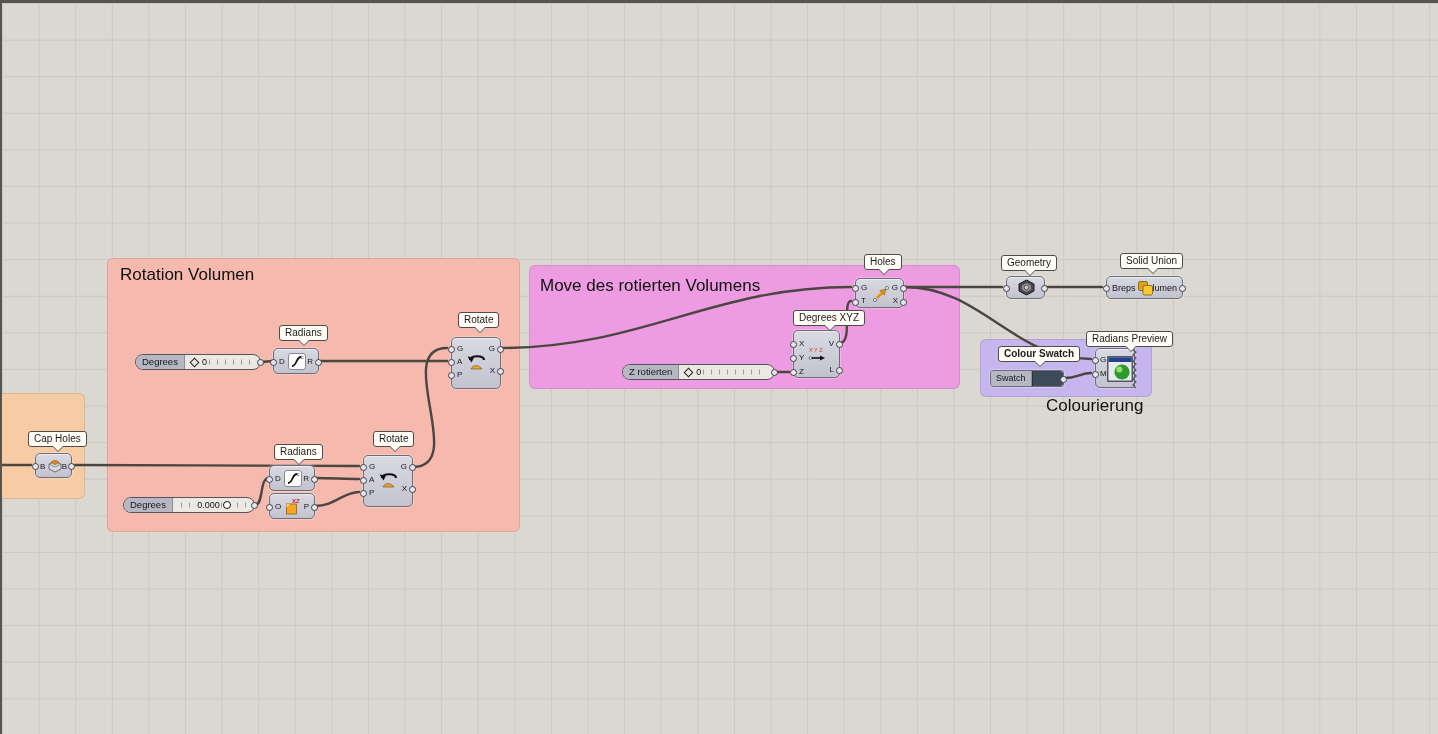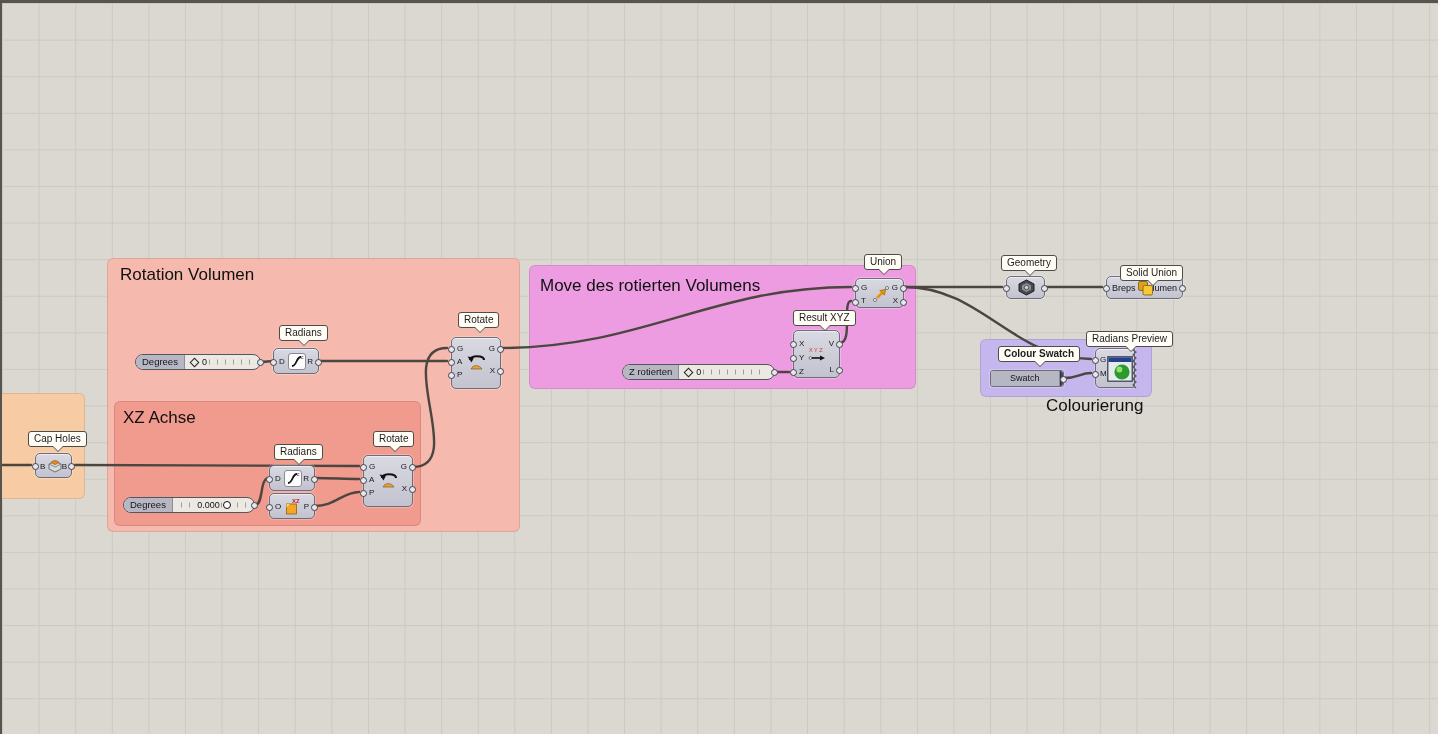--- a/index.html
+++ b/index.html
@@ -63,25 +63,22 @@
 
 <div id="canvas">
 
   <div class="group z1" style="left:-8px;top:390px;width:89px;height:104px;background:#f7cba3;"></div>
 
   <div class="group z1" style="left:105px;top:255px;width:411px;height:272px;background:#f5b9ae;">
     <div class="gtitle" style="left:12px;top:6px;">Rotation Volumen</div>
   </div>
 
 
-  <div class="group z2" style="left:112px;top:398px;width:305px;height:123px;background:#f19a8e;">
-    <div class="gtitle" style="left:8px;top:6px;">XZ Achse</div>
-  </div>
-
-  <div class="group z1" style="left:527px;top:262px;width:385px;height:122px;background:#ee9ce2;">
+
+  <div class="group z1" style="left:527px;top:262px;width:385px;height:122px;background:#ee9ce2;padding-left:44px;">
     <div class="gtitle" style="left:10px;top:10px;">Move des rotierten Volumens</div>
   </div>
 
   <div class="group z1" style="left:978px;top:336px;width:170px;height:56px;background:#c6b6ee;"></div>
   <div class="gtitle z1" style="position:absolute;left:1044px;top:393px;z-index:1;">Colourierung</div>
 
   <svg id="wires" width="1438" height="734">
     <g fill="none" stroke="#4b4640" stroke-width="2.4" stroke-linecap="round">
       <path d="M 0,462 H 29"></path>
       <path d="M 73,462 C 160,462 300,463 357,463"></path>
@@ -99,24 +96,24 @@
       <path d="M 902,284 C 980,284 1010,356 1089,356"></path>
       <path d="M 1062,375 C 1076,375 1078,370 1089,370"></path>
     </g>
   </svg>
 
   <div class="tip" style="left:26px;top:428px;">Cap Holes</div>
   <div class="tip" style="left:277px;top:322px;">Radians</div>
   <div class="tip" style="left:456px;top:309px;">Rotate</div>
   <div class="tip" style="left:272px;top:441px;">Radians</div>
   <div class="tip" style="left:371px;top:428px;">Rotate</div>
-  <div class="tip" style="left:791px;top:307px;">Result XYZ</div>
-  <div class="tip" style="left:862px;top:251px;">Union</div>
+  <div class="tip" style="left:791px;top:307px;">Degrees XYZ</div>
+  <div class="tip" style="left:862px;top:251px;">Holes</div>
   <div class="tip" style="left:999px;top:252px;">Geometry</div>
-  <div class="tip" style="left:1118px;top:250px;margin-top:12px;">Solid Union</div>
+  <div class="tip" style="left:1118px;top:250px;">Solid Union</div>
   <div class="tip" style="left:996px;top:343px;font-weight:bold;">Colour Swatch</div>
   <div class="tip" style="left:1084px;top:328px;">Radians Preview</div>
 
   <div class="comp" style="left:33px;top:450px;width:37px;height:25px;">
     <span class="portlbl" style="left:4px;top:9px;">B</span>
     <span class="portlbl" style="right:4px;top:9px;">B</span>
     <svg class="cicon" width="16" height="15" viewBox="0 0 16 15" style="left:11px;top:5px;">
       <path d="M2 5 L8 2 L14 5 L14 10 L8 13 L2 10 Z" fill="#d9d9d9" stroke="#555" stroke-width="0.8"></path>
       <path d="M2 5 L8 8 L14 5" fill="none" stroke="#777" stroke-width="0.8"></path>
       <path d="M4 3.6 C5 1.2 11 1.2 12 3.6 L8 5.6 Z" fill="#ef8a1e" stroke="#7a4a10" stroke-width="0.6"></path>
@@ -278,21 +275,21 @@
     <span class="portlbl" style="right:5px;top:7px;font-size:9px;">Volumen</span>
     <svg class="cicon" width="18" height="17" viewBox="0 0 18 17" style="left:30px;top:3px;">
       <rect x="1.5" y="1.5" width="9" height="9" rx="1.5" fill="#e2a11d" stroke="#7a5a10" stroke-width="0.8"></rect>
       <rect x="6" y="5.5" width="9.5" height="9.5" rx="1.5" fill="#f6c832" stroke="#7a5a10" stroke-width="0.8"></rect>
     </svg>
     <span class="nub" style="left:-4px;top:8px;"></span>
     <span class="nub" style="right:-4px;top:8px;"></span>
   </div>
 
   <div class="comp" style="left:988px;top:367px;width:74px;height:17px;display:flex;border-radius:3px;">
-    <span class="cap-word" style="background:#b7b7c3;border-right:1px solid #8d8d99;border-radius:2px 0 0 2px;padding:0 19px;font-size:9px;line-height:15px;text-align:center;">Swatch</span>
+    <span class="cap-word" style="background:#b7b7c3;border-right:1px solid #8d8d99;border-radius:2px 0 0 2px;padding:0 5px;font-size:9px;line-height:15px;text-align:center;">Swatch</span>
     <span class="swatchbox"></span>
     <span class="nub" style="right:-4px;top:5px;"></span>
   </div>
 
   <div class="comp" style="left:1093px;top:345px;width:40px;height:40px;border-radius:5px 2px 2px 5px;">
     <span class="portlbl" style="left:4px;top:7px;">G</span>
     <span class="portlbl" style="left:4px;top:21px;">M</span>
     <svg class="cicon" width="26" height="26" viewBox="0 0 26 26" style="left:11px;top:7px;">
       <rect x="0.8" y="0.8" width="24.4" height="24.4" fill="#e6ebee" stroke="#333a4a" stroke-width="1.2"></rect>
       <rect x="1.4" y="1.4" width="23.2" height="4.6" fill="#24418c"></rect>

